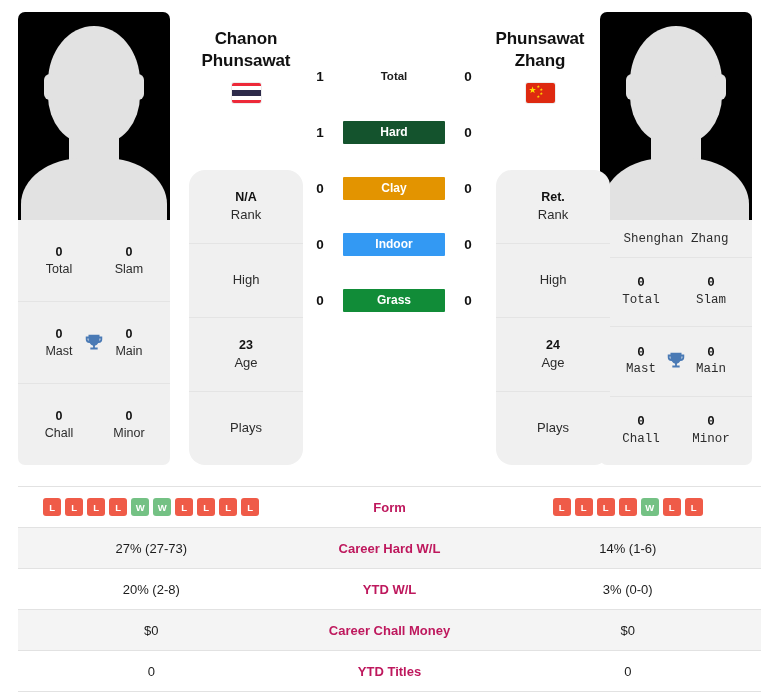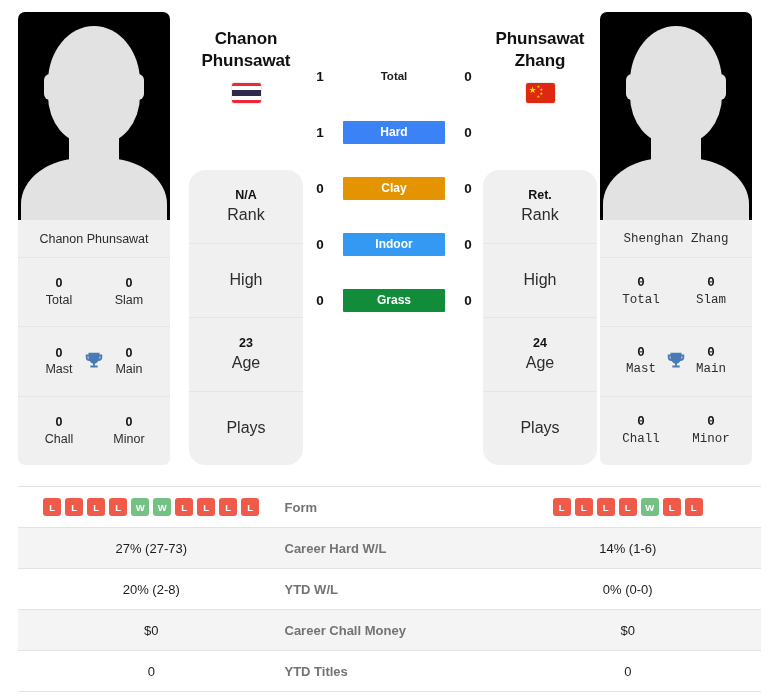--- a/index.html
+++ b/index.html
@@ -145,38 +145,38 @@
     top: 170px;
     width: 114px;
     height: 295px;
     background: #f0f0f0;
     border-radius: 16px;
     overflow: hidden;
     display: flex;
     flex-direction: column;
   }
   .info-card.left  { left: 189px; }
-  .info-card.right { left: 483px; }
+  .info-card.right { left: 496px; }
   .info-cell {
     flex: 1;
     display: flex;
     flex-direction: column;
     align-items: center;
     justify-content: center;
     border-bottom: 1px solid #e4e4e4;
   }
   .info-cell:last-child { border-bottom: none; }
   .info-val {
     font-size: 12.5px;
     font-weight: bold;
     color: #111;
     line-height: 1.4;
   }
   .info-lbl {
-    font-size: 16px;
+    font-size: 13px;
     color: #2c2c2c;
     line-height: 1.4;
   }
 
   
   .player-head {
     position: absolute;
     top: 28px;
     width: 140px;
     text-align: center;
@@ -279,24 +279,24 @@
     flex: 1;
     display: flex;
     align-items: center;
     justify-content: center;
     font-size: 13px;
     color: #1c1c1c;
   }
   .stats-cell-mid {
     width: 210px;
     flex: none;
-    text-align: left;
+    text-align: center;
     font-size: 13px;
     font-weight: bold;
-    color: #737373;
+    color: #be185d;
   }
   .form-strip {
     display: flex;
     gap: 4px;
     align-items: center;
     justify-content: center;
   }
   .form-badge {
     width: 18px;
     height: 18px;
@@ -319,21 +319,20 @@
   <div class="top-area">
 
     <div class="avatar-card left">
       <div class="avatar-photo">
         <div class="silhouette-head"></div>
         <div class="silhouette-ear-l"></div>
         <div class="silhouette-ear-r"></div>
         <div class="silhouette-neck"></div>
         <div class="silhouette-body"></div>
       </div>
-      <div class="avatar-name">Chanon Phunsawat</div>
       <div class="trophy-grid">
         <div class="trophy-row">
           <div class="trophy-cell">
             <span class="trophy-val">0</span>
             <span class="trophy-lbl">Total</span>
           </div>
           <div class="trophy-cell">
             <span class="trophy-val">0</span>
             <span class="trophy-lbl">Slam</span>
           </div>
@@ -467,21 +466,21 @@
     </div>
 
     <div class="h2h">
       <div class="h2h-row">
         <span class="h2h-score">1</span>
         <span class="h2h-chip plain">Total</span>
         <span class="h2h-score">0</span>
       </div>
       <div class="h2h-row">
         <span class="h2h-score">1</span>
-        <span class="h2h-chip" style="background: #3b82f6;">Hard</span>
+        <span class="h2h-chip" style="background: #14532d;">Hard</span>
         <span class="h2h-score">0</span>
       </div>
       <div class="h2h-row">
         <span class="h2h-score">0</span>
         <span class="h2h-chip" style="background: rgb(227, 148, 0);">Clay</span>
         <span class="h2h-score">0</span>
       </div>
       <div class="h2h-row">
         <span class="h2h-score">0</span>
         <span class="h2h-chip" style="background: rgb(51, 153, 243);">Indoor</span>
@@ -529,21 +528,21 @@
 
     <div class="stats-row shaded">
       <div class="stats-cell-left">27% (27-73)</div>
       <div class="stats-cell-mid">Career Hard W/L</div>
       <div class="stats-cell-right">14% (1-6)</div>
     </div>
 
     <div class="stats-row plainbg">
       <div class="stats-cell-left">20% (2-8)</div>
       <div class="stats-cell-mid">YTD W/L</div>
-      <div class="stats-cell-right">0% (0-0)</div>
+      <div class="stats-cell-right">3% (0-0)</div>
     </div>
 
     <div class="stats-row shaded">
       <div class="stats-cell-left">$0</div>
       <div class="stats-cell-mid">Career Chall Money</div>
       <div class="stats-cell-right">$0</div>
     </div>
 
     <div class="stats-row plainbg">
       <div class="stats-cell-left">0</div>

